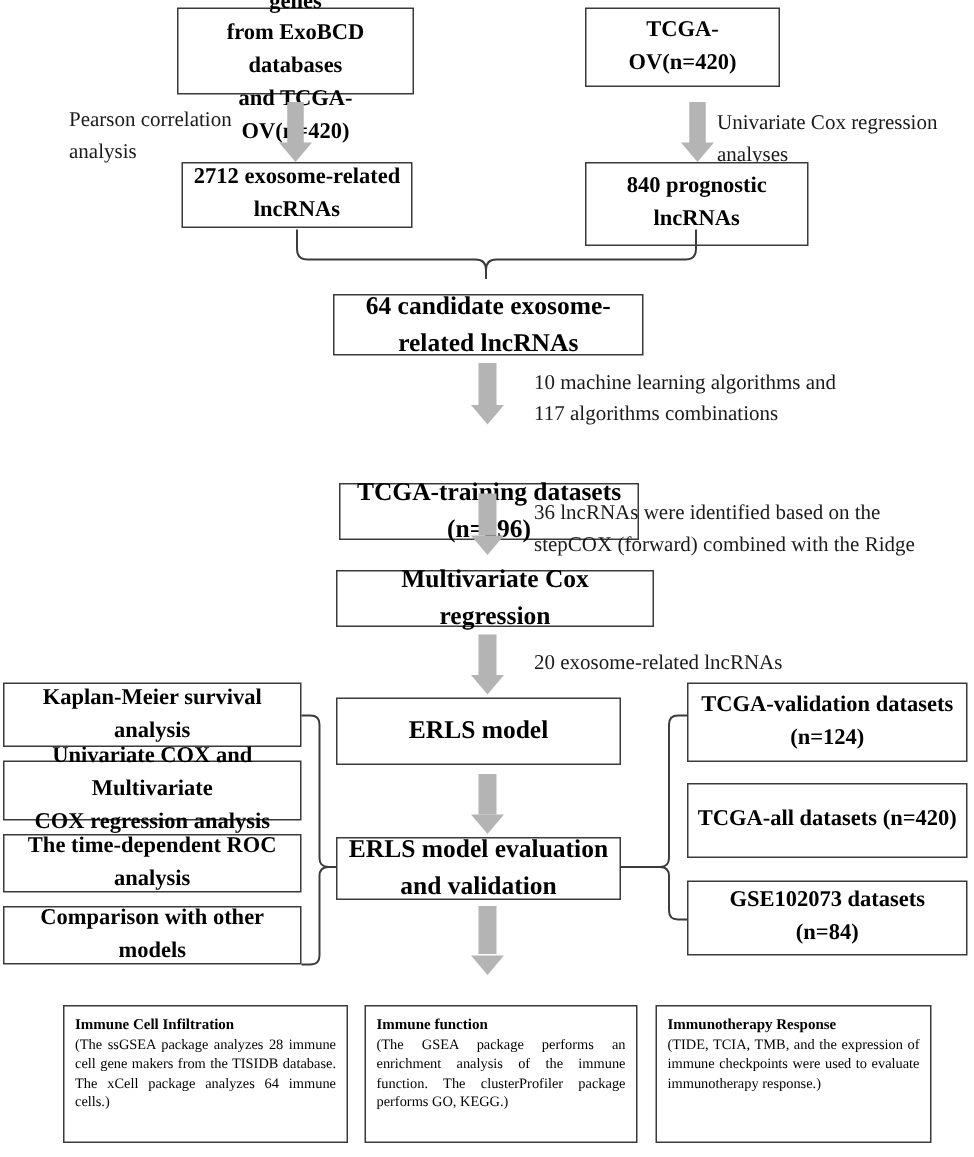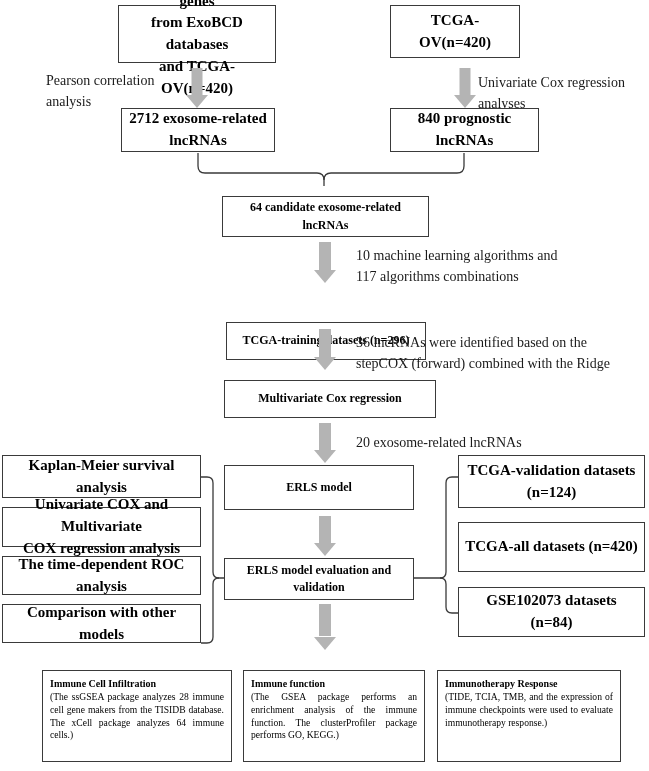--- a/index.html
+++ b/index.html
@@ -24,21 +24,21 @@
     align-items: center;
     justify-content: center;
     text-align: center;
     font-weight: bold;
     color: #000000;
     line-height: 1.45;
     padding: 2px 6px;
   }
   .box .inner { width: 100%; }
   .box-sm { font-size: 15px; }
-  .box-md { font-size: 12px; }
+  .box-md { font-size: 17px; }
 
   
   .detail-box {
     position: absolute;
     box-sizing: border-box;
     border: 1.5px solid #3a3a3a;
     background: #ffffff;
     padding: 6px 7px 5px 7px;
     font-size: 9.6px;
     line-height: 1.32;
@@ -117,21 +117,21 @@
     <div class="shaft" style="width:11px; height:28px;"></div>
     <div class="head"></div>
   </div>
   <div class="label" style="left:478px; top:72px; width:175px; text-align:left;">Univariate Cox regression analyses</div>
 
   <div class="box box-sm" style="left:121px; top:108px; width:154px; height:44px;">
     <span class="inner" style="white-space:pre-line;">2712 exosome-related
 lncRNAs</span>
   </div>
 
-  <div class="box box-sm" style="left:390px; top:108px; width:149px; height:44px;">
+  <div class="box box-sm" style="left:390px; top:108px; width:149px; height:56px;">
     <span class="inner" style="white-space:pre-line;">840 prognostic lncRNAs</span>
   </div>
 
   <svg class="brace" style="left:0px; top:150px; width:649px; height:50px;">
     <path d="M 198 3 L 198 16 Q 198 23 205 23 L 317 23 Q 324 23 324 30 L 324 36"></path>
     <path d="M 464 3 L 464 16 Q 464 23 457 23 L 331 23 Q 324 23 324 30"></path>
   </svg>
 
   <div class="box box-md" style="left:222px; top:196px; width:207px; height:41px;">
     <span class="inner" style="white-space:pre-line;">64 candidate exosome-related lncRNAs</span>

